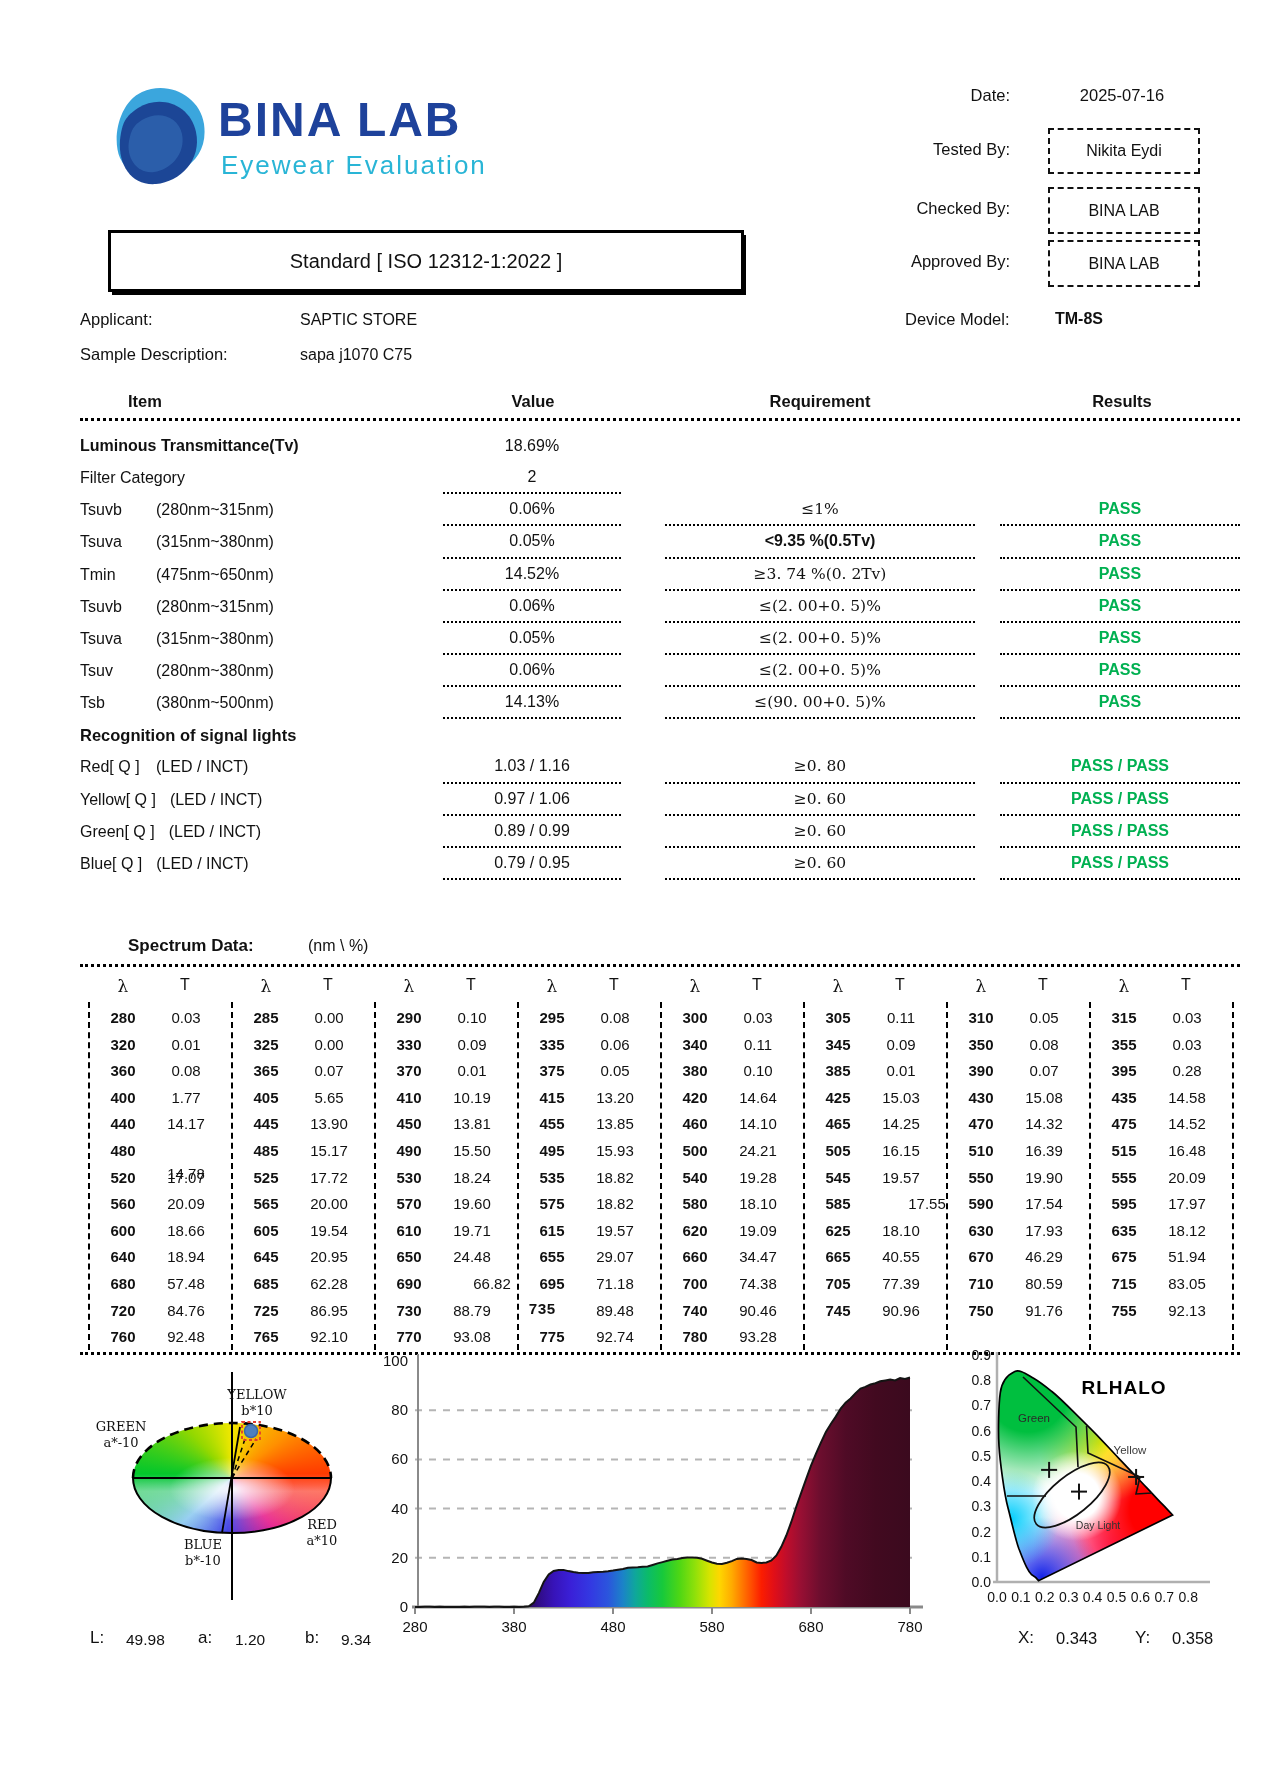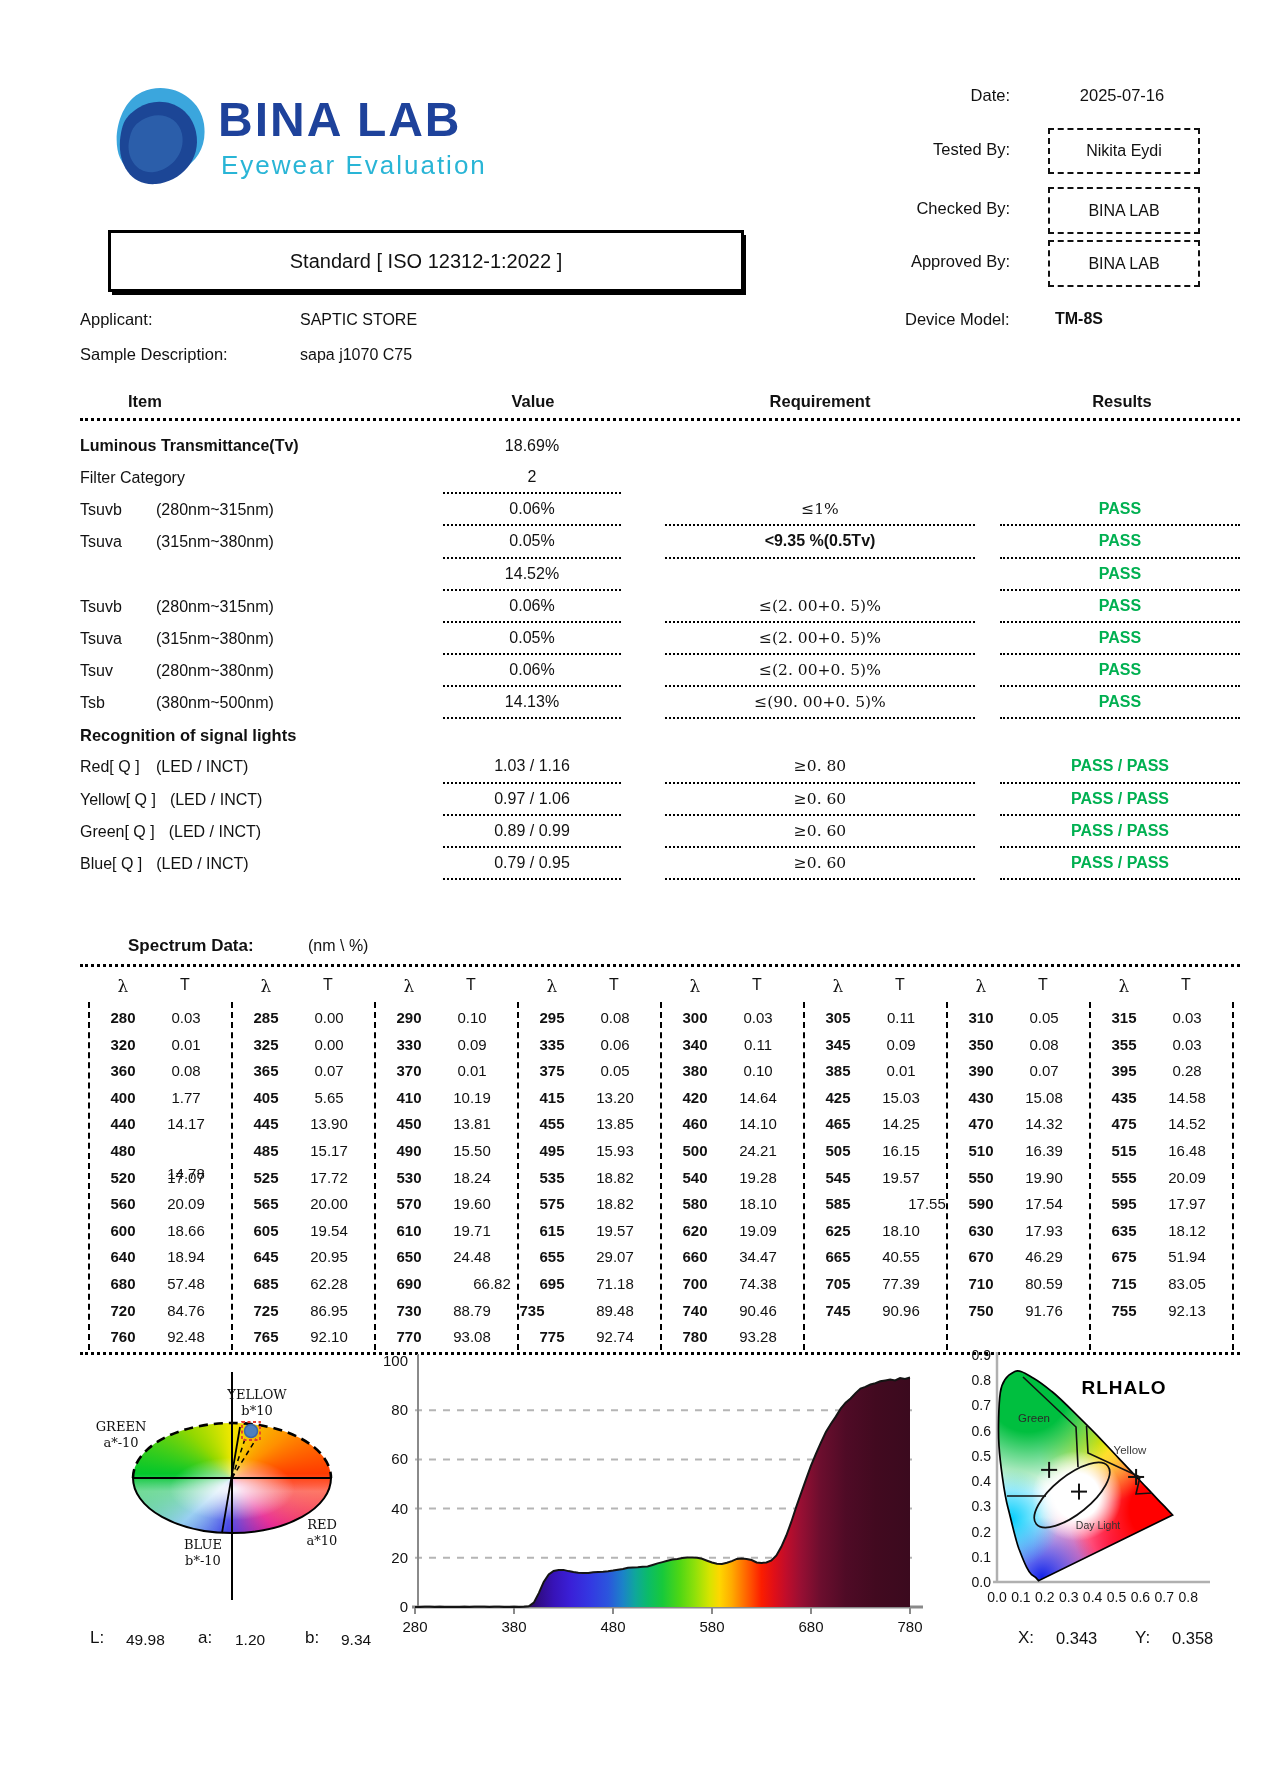--- a/index.html
+++ b/index.html
@@ -130,21 +130,26 @@
       <div class="r-row">
         <div class="r-cell c-item">
           <span class="iname">Tsuva</span>
           <span>(315nm~380nm)</span>
         </div>
         <div class="r-cell c-val uline">0.05%</div>
         <div class="r-cell c-req uline">&lt;9.35 %(0.5Tv)</div>
         <div class="r-cell c-res uline" style="color: rgb(0, 176, 81);">PASS</div>
       </div>
       <div class="r-row">
+        <div class="r-cell c-item">
+          <span class="iname">Tmin</span>
+          <span>(475nm~650nm)</span>
+        </div>
         <div class="r-cell c-val uline">14.52%</div>
+        <div class="r-cell c-req uline serif">≥3. 74 %(0. 2Tv)</div>
         <div class="r-cell c-res uline" style="color: rgb(0, 176, 81);">PASS</div>
       </div>
       <div class="r-row">
         <div class="r-cell c-item">
           <span class="iname">Tsuvb</span>
           <span>(280nm~315nm)</span>
         </div>
         <div class="r-cell c-val uline">0.06%</div>
         <div class="r-cell c-req uline serif">≤(2. 00+0. 5)%</div>
         <div class="r-cell c-res uline" style="color: rgb(0, 176, 81);">PASS</div>
@@ -451,21 +456,21 @@
         <span class="s-lam" style="left: 1014px;">715</span>
         <span class="s-t" style="left: 1076px;">83.05</span>
       </div>
       <div class="s-row">
         <span class="s-lam" style="left: 13px;">720</span>
         <span class="s-t" style="left: 75px;">84.76</span>
         <span class="s-lam" style="left: 156px;">725</span>
         <span class="s-t" style="left: 218px;">86.95</span>
         <span class="s-lam" style="left: 299px;">730</span>
         <span class="s-t" style="left: 361px;">88.79</span>
-        <span class="s-lam" style="left: 422px;">735</span>
+        <span class="s-lam" style="left: 432px; font-family: Liberation Mono, monospace;">735</span>
         <span class="s-t" style="left: 504px;">89.48</span>
         <span class="s-lam" style="left: 585px;">740</span>
         <span class="s-t" style="left: 647px;">90.46</span>
         <span class="s-lam" style="left: 728px;">745</span>
         <span class="s-t" style="left: 790px;">90.96</span>
         <span class="s-lam" style="left: 871px;">750</span>
         <span class="s-t" style="left: 933px;">91.76</span>
         <span class="s-lam" style="left: 1014px;">755</span>
         <span class="s-t" style="left: 1076px;">92.13</span>
       </div>

